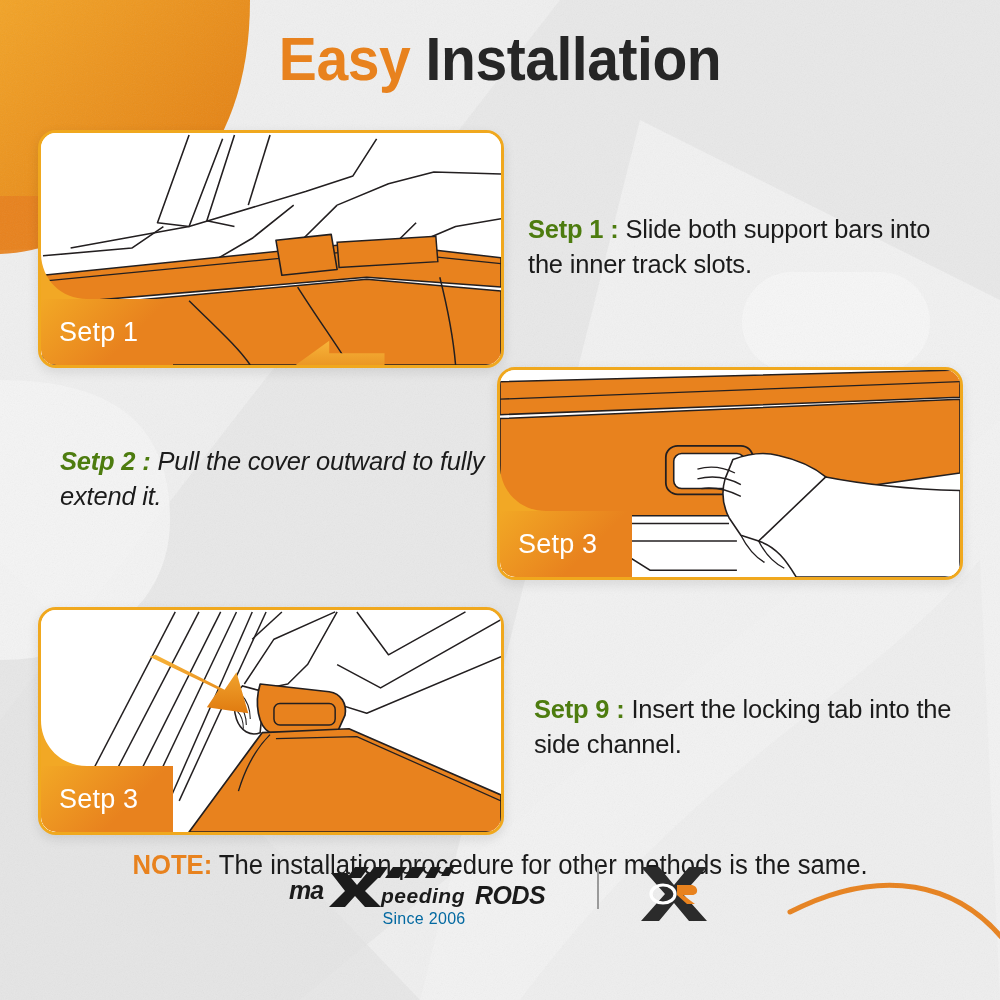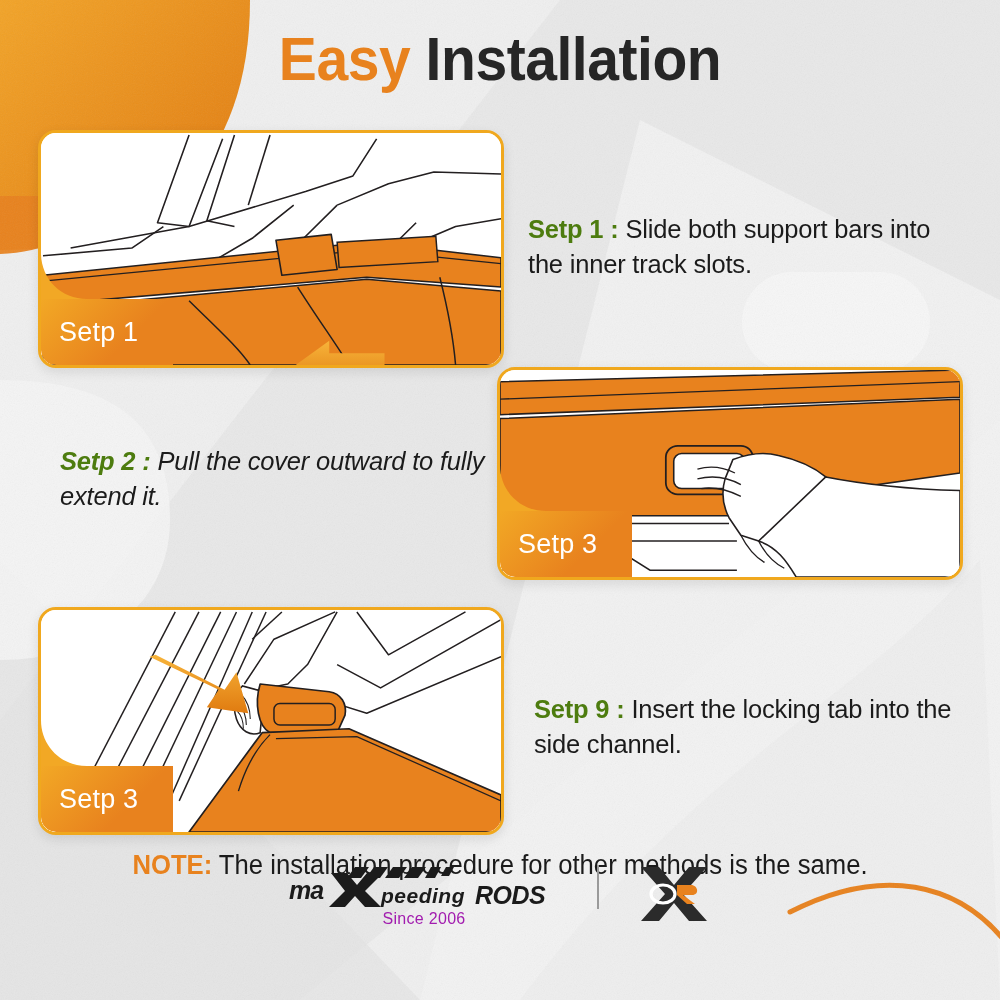--- a/index.html
+++ b/index.html
@@ -129,21 +129,21 @@
     width: 1000px;
     height: 80px;
     display: flex;
     align-items: flex-start;
     justify-content: center;
     gap: 38px;
   }
   .brandmark { display: flex; flex-direction: column; align-items: center; }
   .since {
     font-size: 16px;
-    color: #a21caf;
+    color: #0369a1;
     letter-spacing: .3px;
     margin-top: 1px;
   }
   .divider-bar {
     width: 2px;
     height: 44px;
     background: #9a9a9a;
   }
 </style>
 </head>

